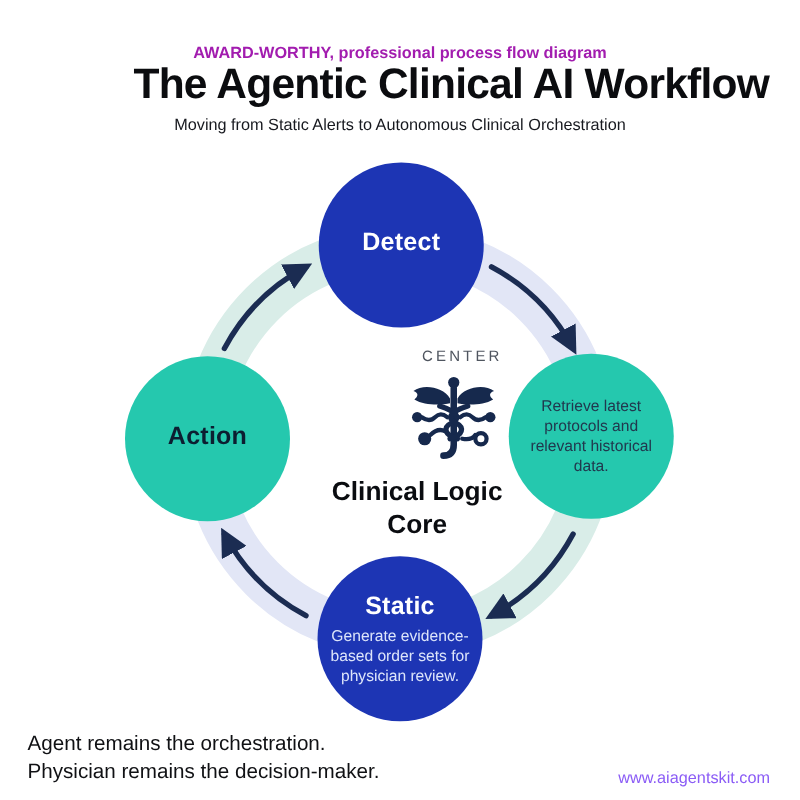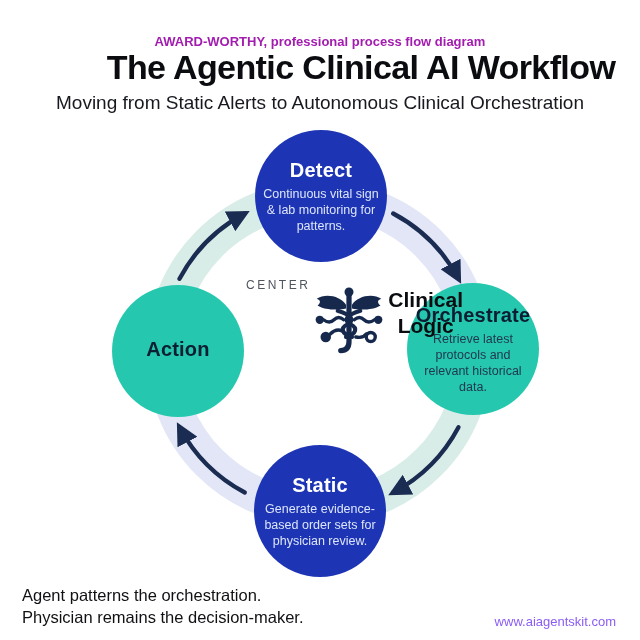--- a/index.html
+++ b/index.html
@@ -3,33 +3,33 @@
 <meta charset="utf-8">
 <style>
   html,body{margin:0;padding:0;background:#ffffff;}
   .stage{position:relative;width:640px;height:640px;background:#ffffff;overflow:hidden;
          font-family:"Liberation Sans",sans-serif;}
   .eyebrow{position:absolute;top:24px;left:0;width:100%;text-align:center;
            font-size:13px;font-weight:600;color:#a21caf;margin-top:10px;}
   .title{position:absolute;top:48px;left:0;width:100%;text-align:center;
          font-size:34px;font-weight:800;letter-spacing:-0.6px;color:#0b0c0f;padding-left:41px;}
   .subtitle{position:absolute;top:92px;left:0;width:100%;text-align:center;
-            font-size:19px;font-weight:500;color:#17191f;}
+            font-size:13px;font-weight:500;color:#17191f;}
   svg.flow{position:absolute;left:0;top:0;}
   .node{position:absolute;width:132px;height:132px;border-radius:50%;
         display:flex;flex-direction:column;align-items:center;justify-content:center;
         text-align:center;box-sizing:border-box;padding:0 7px;}
   .node h3{margin:0 0 4px;font-size:20px;font-weight:700;letter-spacing:0.2px;color:var(--h);}
   .node p{margin:0;font-size:12.5px;line-height:1.28;font-weight:500;color:var(--b);}
   #node-detect{left:255px;top:130px;}
   #node-orchestrate{left:407px;top:283px;}
   #node-draft{left:254px;top:445px;}
-  #node-action{left:112px;top:285px;}
-  .center-group{position:absolute;left:246px;top:278px;width:180px;
-                display:flex;flex-direction:row;align-items:flex-start;}
+  #node-action{left:100px;top:285px;}
+  .center-group{position:absolute;left:222px;top:278px;width:180px;
+                display:flex;flex-direction:column;align-items:flex-end;}
   .center-label{font-size:12px;letter-spacing:2.5px;color:#4f555f;font-weight:500;}
   .caduceus{margin-top:8px;width:78px;height:72px;color:#16294d;}
   .core-title{margin-top:9px;font-size:21px;font-weight:800;line-height:1.22;
               color:#0a0c10;text-align:center;}
   .footer{position:absolute;left:22px;right:24px;bottom:11px;
           display:flex;justify-content:space-between;align-items:flex-end;}
   .footer-left{font-size:16.5px;font-weight:500;color:#101114;line-height:1.32;}
   .footer-site{font-size:13px;font-weight:500;color:#8b5cf6;}
 </style>
 </head>
@@ -52,25 +52,23 @@
     <path class="ring-mint" d="M474 353 A155 155 0 0 1 319 508" fill="none" stroke-width="36" stroke="#d9ede8"></path>
     <path class="ring-lav" d="M319 508 A155 155 0 0 1 164 353" fill="none" stroke-width="36" stroke="#e2e6f6"></path>
     <path class="flow-arrow" d="M393.2 213.5 A158 158 0 0 1 458.5 278.8" fill="none" stroke-width="4.3" stroke-linecap="round" marker-end="url(#ah)" stroke="#1b2c52"></path>
     <path class="flow-arrow" d="M458.5 427.2 A158 158 0 0 1 393.2 492.5" fill="none" stroke-width="4.3" stroke-linecap="round" marker-end="url(#ah)" stroke="#1b2c52"></path>
     <path class="flow-arrow" d="M244.8 492.5 A158 158 0 0 1 179.5 427.2" fill="none" stroke-width="4.3" stroke-linecap="round" marker-end="url(#ah)" stroke="#1b2c52"></path>
     <path class="flow-arrow" d="M179.5 278.8 A158 158 0 0 1 244.8 213.5" fill="none" stroke-width="4.3" stroke-linecap="round" marker-end="url(#ah)" stroke="#1b2c52"></path>
   </svg>
 
   <div class="node" id="node-detect" style="background: rgb(29, 53, 180); --h: #ffffff; --b: #dde5fa;">
     <h3>Detect</h3>
-    <p>Continuous vital sign &amp; lab monitoring for patterns.</p>
   </div>
 
   <div class="node" id="node-orchestrate" style="background: rgb(37, 200, 174); --h: #0c1e31; --b: #21384e;">
-    <h3>Orchestrate</h3>
     <p>Retrieve latest protocols and relevant historical data.</p>
   </div>
 
   <div class="node" id="node-draft" style="background: rgb(29, 53, 180); --h: #ffffff; --b: #dde5fa;">
     <h3>Static</h3>
     <p>Generate evidence-based order sets for physician review.</p>
   </div>
 
   <div class="node" id="node-action" style="background: rgb(37, 200, 174); --h: #0c1e31; --b: #21384e;">
     <h3>Action</h3>
@@ -95,24 +93,25 @@
           <path d="M14,45 q8,6 14,0 q6,-6 13,0" stroke-width="4.5"></path>
           <path d="M82,45 q-8,6 -14,0 q-6,-6 -13,0" stroke-width="4.5"></path>
           <path d="M23,64 q8,-8 16,-4" stroke-width="4.5"></path>
           <path d="M57,68 q10,2 14,-4" stroke-width="4.5"></path>
           <circle cx="77" cy="68" r="6" stroke-width="4.5"></circle>
         </g>
       </svg>
     </div>
     <div class="core-title">
       <div>Clinical Logic</div>
+      <div>Core</div>
     </div>
   </div>
 
   <div class="footer">
     <div class="footer-left">
-      <div>Agent patterns the orchestration.</div>
+      <div>Agent remains the orchestration.</div>
       <div>Physician remains the decision-maker.</div>
     </div>
     <div class="footer-site">www.aiagentskit.com</div>
   </div>
 
 </div>
 
 </body></html>

